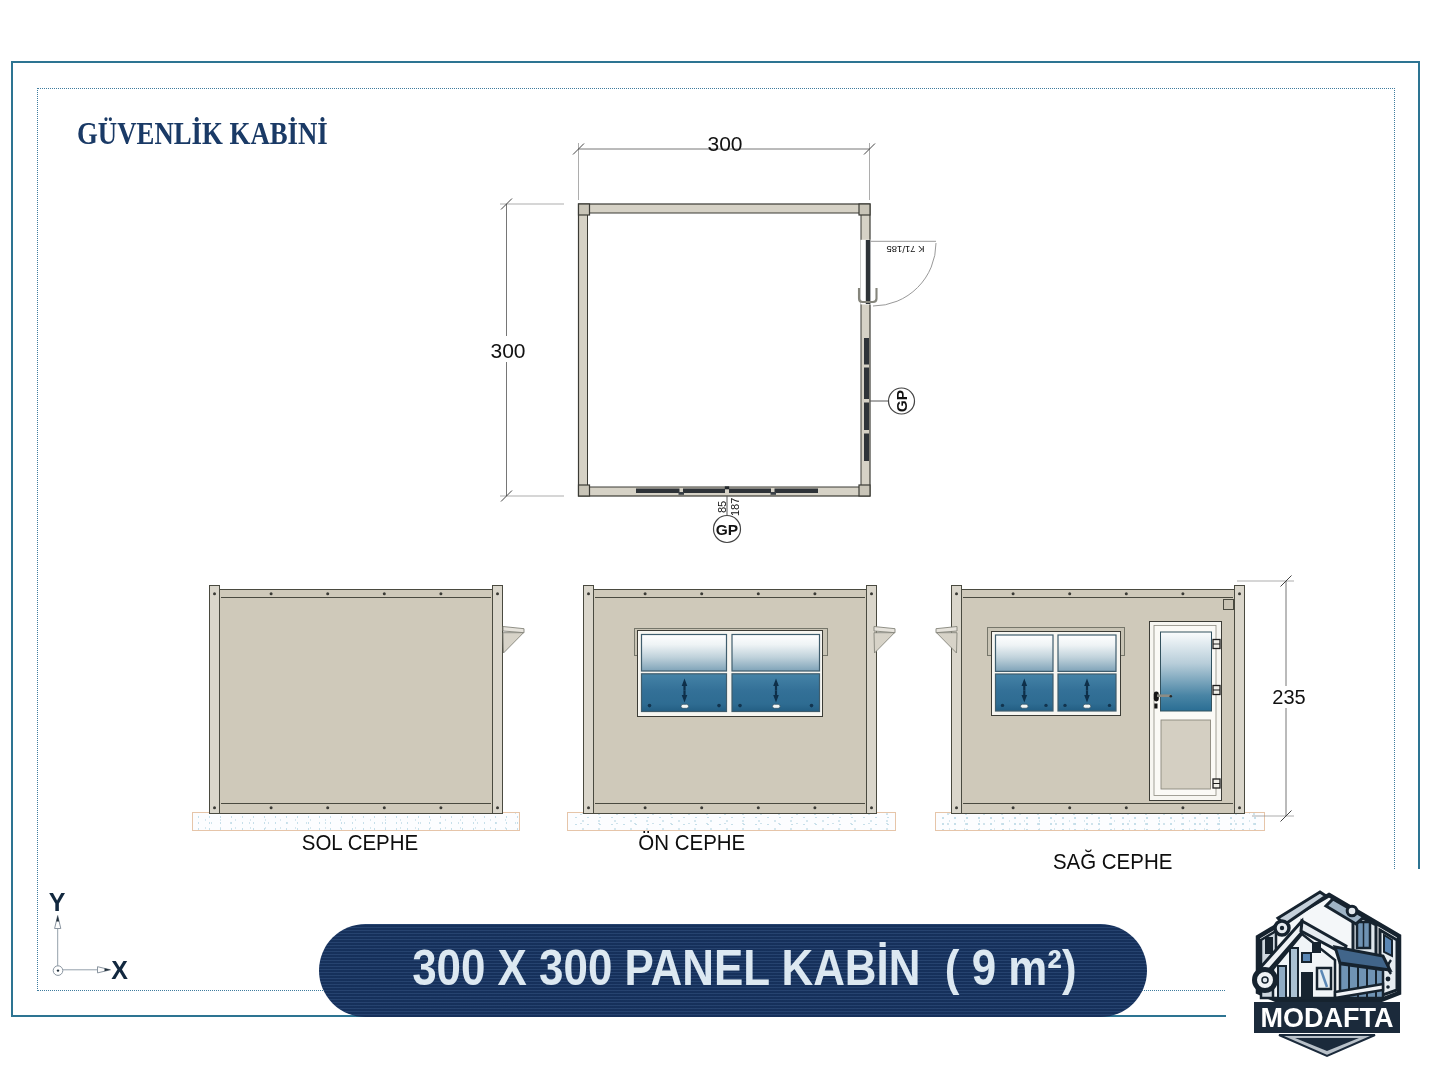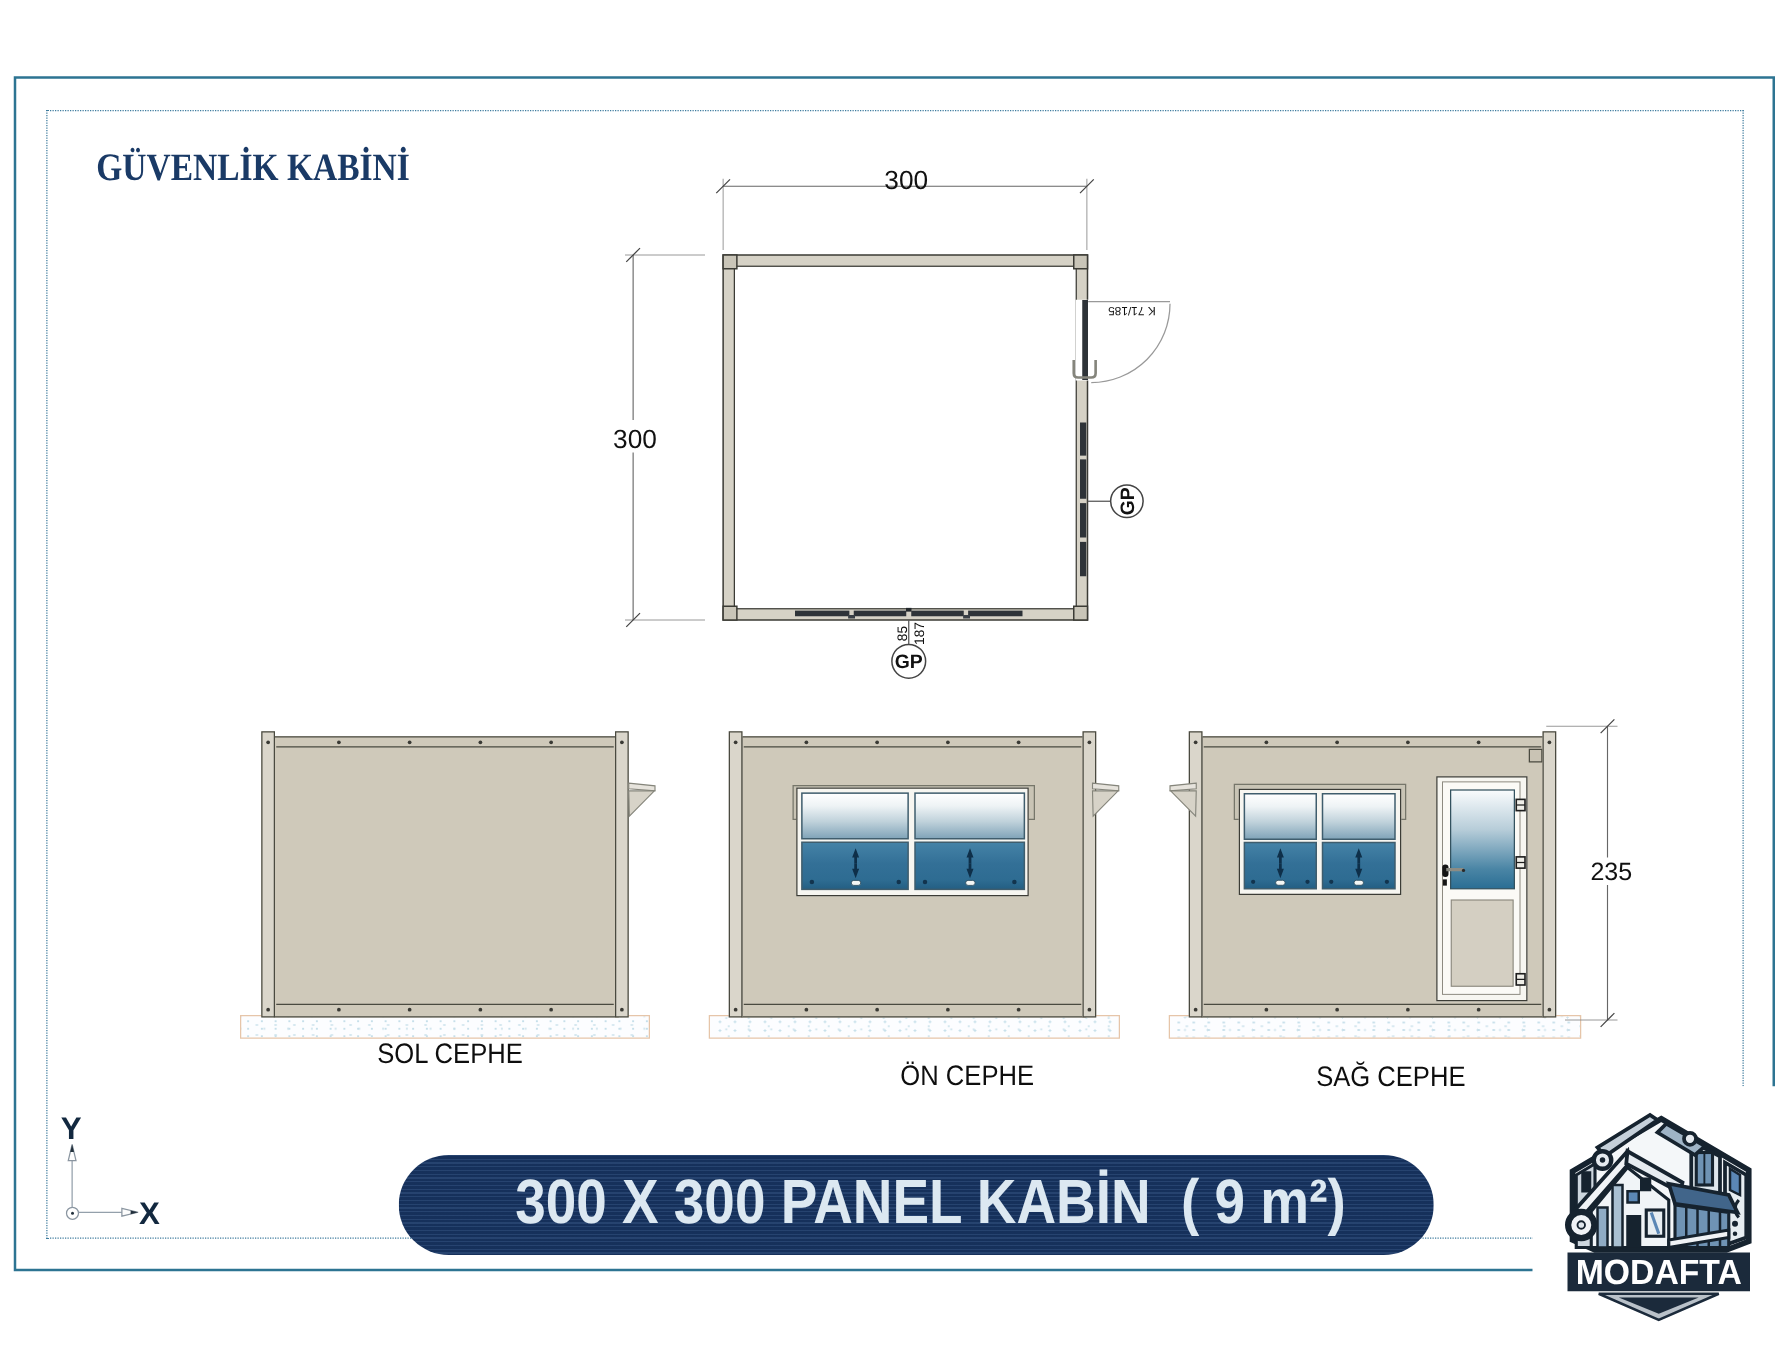--- a/index.html
+++ b/index.html
@@ -57,24 +57,24 @@
 
     <div class="abs" style="left:987px;top:627px;width:136px;height:27px;background:#c9c4b5;border:1px solid #76766a;"></div>
     <div class="abs" style="left:991px;top:631px;width:128px;height:83px;background:#f7f6f1;border:1px solid #3c3c36;"></div>
 
     <div class="abs" style="left:1149px;top:621px;width:71px;height:178px;background:#f7f6f1;border:1px solid #3c3c36;"></div>
 
     <div class="abs" style="left:1223px;top:599px;width:9px;height:9px;background:#c9c3b4;border:1px solid #4a4a40;"></div>
   </div>
 
   <div class="abs" style="left:260px;top:830px;width:200px;text-align:center;font-size:22.5px;color:#0e0e0e;"><span style="display:inline-block;transform:scaleX(0.91);white-space:nowrap;">SOL CEPHE</span></div>
-  <div class="abs" style="left:633px;top:848px;width:200px;text-align:right;font-size:22.5px;color:#0e0e0e;"><span style="display:inline-block;transform:scaleX(0.91);white-space:nowrap;">ÖN CEPHE</span></div>
+  <div class="abs" style="left:633px;top:830px;width:200px;text-align:left;font-size:22.5px;color:#0e0e0e;"><span style="display:inline-block;transform:scaleX(0.91);white-space:nowrap;">ÖN CEPHE</span></div>
   <div class="abs" style="left:1013px;top:830px;width:200px;text-align:center;font-size:22.5px;color:#0e0e0e;margin-top:19px;"><span style="display:inline-block;transform:scaleX(0.91);white-space:nowrap;">SAĞ CEPHE</span></div>
 
-  <div class="abs" style="left:319px;top:924px;width:828px;height:80px;border-radius:46.5px;background:#17335f;
+  <div class="abs" style="left:319px;top:924px;width:828px;height:93px;border-radius:46.5px;background:#17335f;
        background-image:repeating-linear-gradient(180deg,rgba(140,175,220,0.13) 0 1px,rgba(10,25,55,0.10) 1px 3px);
        display:flex;align-items:center;justify-content:center;">
     <span style="font-size:50px;font-weight:bold;color:#dce8f1;white-space:pre;transform:scaleX(0.878);margin-left:22px;position:relative;top:-3px;">300 X 300 PANEL KABİN  ( 9 m²)</span>
   </div>
 
   <svg class="abs" style="left:0;top:0;" width="1433" height="1080" viewBox="0 0 1433 1080">
 
     <g stroke-linecap="butt">
 
       <rect x="578.5" y="204" width="291.5" height="292" fill="#d6d2c6" stroke="#3b3b35" stroke-width="1.2"></rect>

